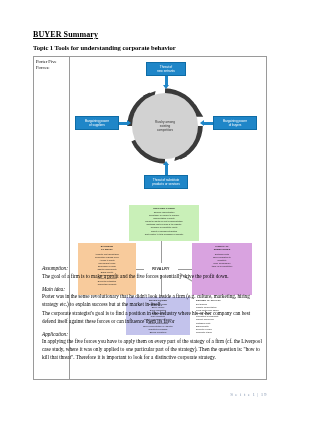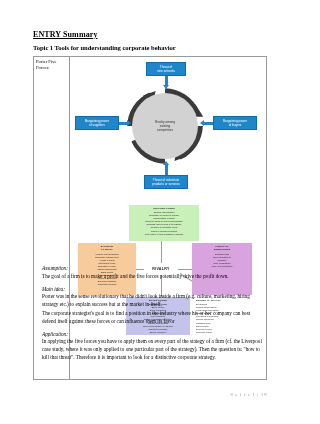--- a/index.html
+++ b/index.html
@@ -98,21 +98,21 @@
     position:absolute;right:33px;top:392px;
     font-size:5px;color:#8a9bb4;letter-spacing:.6px;
     font-family:"Liberation Serif",serif;
   }
 </style>
 </head>
 <body>
 
 <div class="page">
 
-  <div class="doc-title">ENTRY Summary</div>
+  <div class="doc-title">BUYER Summary</div>
   <div class="topic-title">Topic 1 Tools for understanding corporate behavior</div>
 
   <div class="table">
 
     <div class="cell-label">Porter Five Forces:</div>
 
     <div class="cell-body">
 
       <div class="ff">
 

